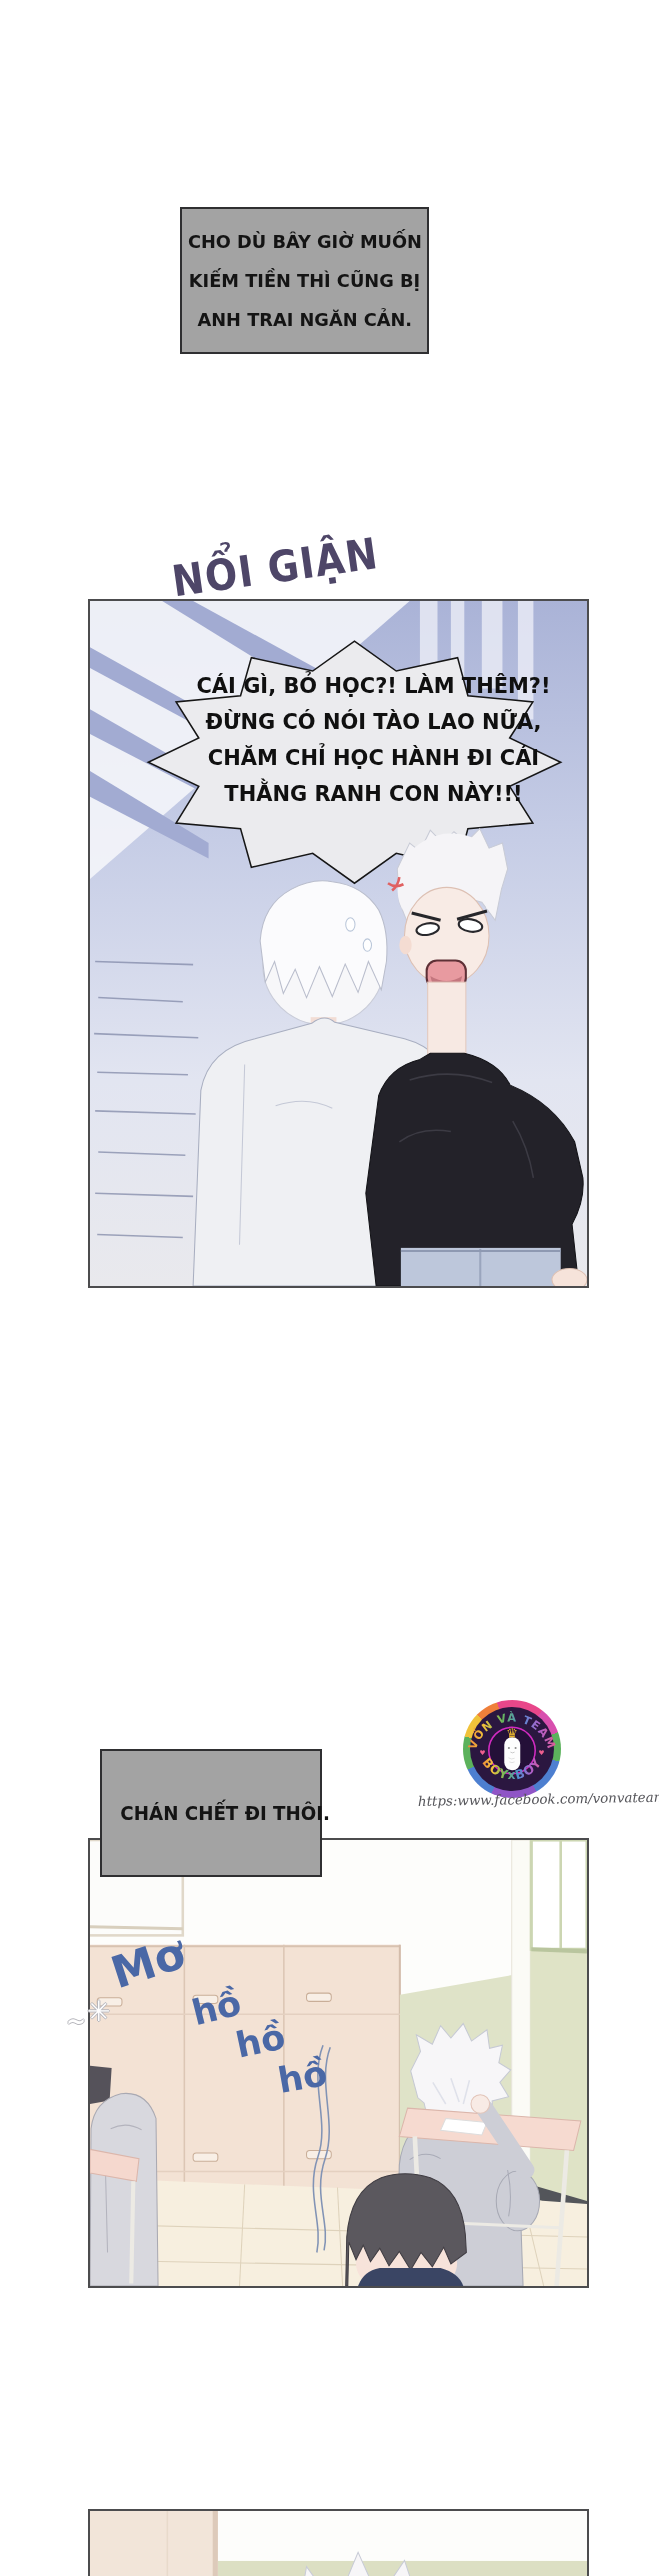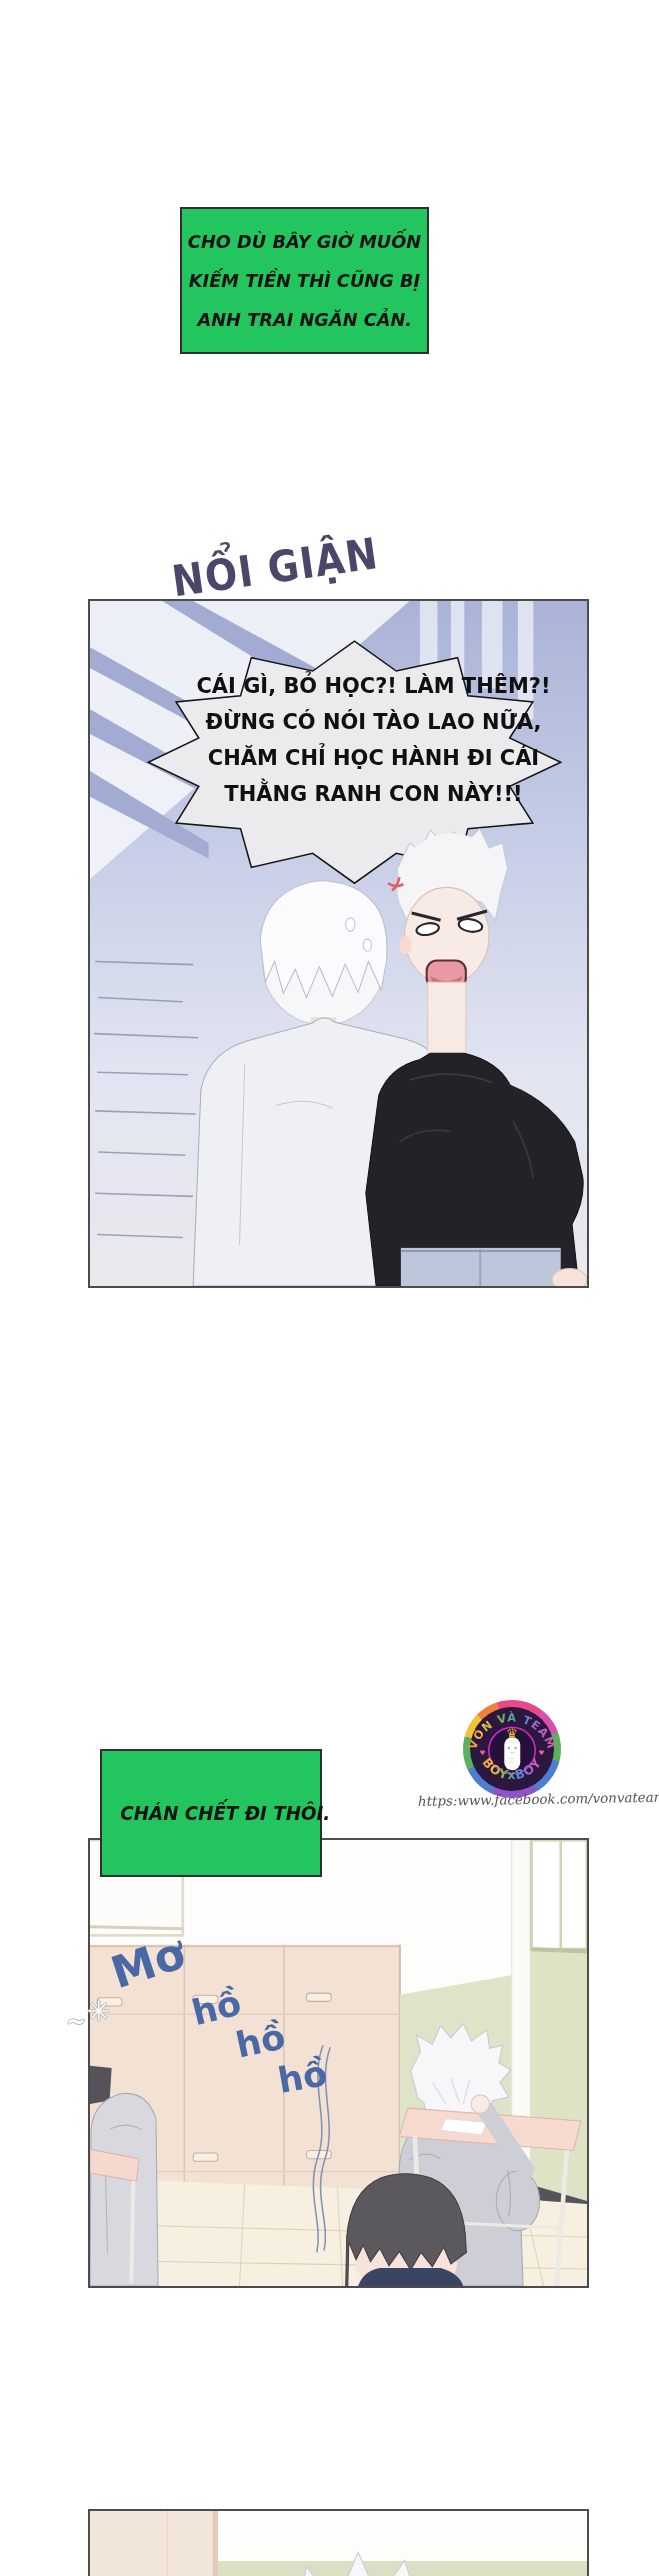--- a/index.html
+++ b/index.html
@@ -1,20 +1,20 @@
 <!DOCTYPE html>
 <html style="--sfx-purple: #4e4668; --sfx-blue: #4a68a6; --panel-border: #4c4c4e; --caption-border: #2f2f31; --logo-bg: #2b1740;font-size:8.2px"><head>
 <meta charset="utf-8">
 <style>
   html,body{margin:0;padding:0;background:#ffffff;}
   #page{position:relative;width:659px;height:3214px;background:#ffffff;overflow:hidden;
         font-family:"DejaVu Sans",sans-serif;}
-  .caption-box{position:absolute;background:#22c55e;border:2.1px solid var(--caption-border,#2f2f31);
+  .caption-box{position:absolute;background:#a3a3a3;border:2.1px solid var(--caption-border,#2f2f31);
         box-sizing:border-box;display:flex;flex-direction:column;justify-content:center;align-items:center;
-        z-index:6;font-style:italic;}
+        z-index:6;}
   .caption-line{font-weight:bold;color:#141414;text-align:center;white-space:nowrap;
         transform:scaleX(.96);}
   #caption1{left:180px;top:207px;width:249px;height:147px;}
   #caption1 .caption-line{font-size:18.5px;line-height:39px;}
   #caption2{left:100px;top:1749px;width:222px;height:128px;padding-left:29px;}
   #caption2 .caption-line{font-size:19px;line-height:23px;}
   .panel{position:absolute;border:2.1px solid var(--panel-border,#4c4c4e);box-sizing:border-box;
         overflow:hidden;background:#fff;z-index:1;}
   #panel1{left:88px;top:599px;width:501px;height:689px;}
   #panel3{left:88px;top:1838px;width:501px;height:450px;}

